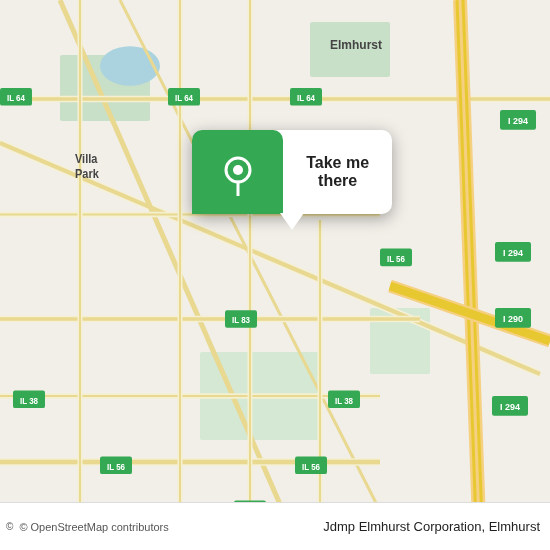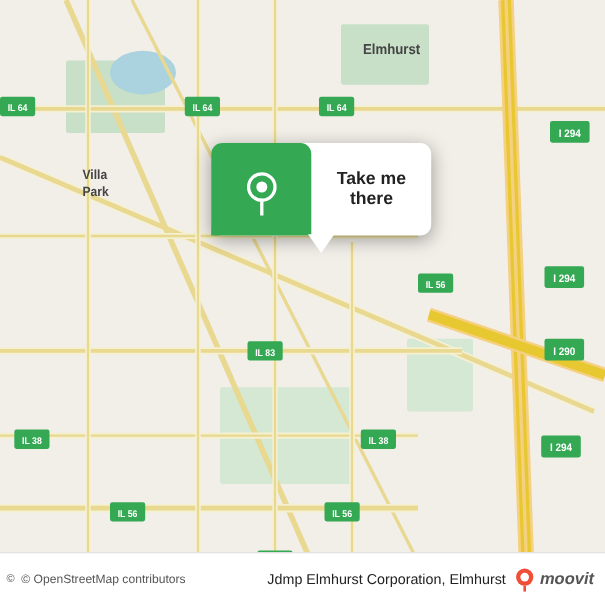--- a/index.html
+++ b/index.html
@@ -275,24 +275,15 @@
   <div class="map-footer">
     <div class="footer-left">
       <span class="osm-logo">©</span>
       <span>© OpenStreetMap contributors</span>
     </div>
     <div class="footer-right">
       <span class="footer-company">
         <span>Jdmp Elmhurst Corporation,</span>
         <span>Elmhurst</span>
       </span>
-      <div class="moovit-logo">
-
-        <svg class="moovit-pin" viewBox="0 0 22 28">
-          <ellipse cx="11" cy="11" rx="10" ry="10" fill="#f04e37"></ellipse>
-          <path d="M11 21 L11 28" stroke="#f04e37" stroke-width="3"></path>
-          <circle cx="11" cy="11" r="5" fill="white"></circle>
-        </svg>
-        <span class="moovit-text">moovit</span>
-      </div>
     </div>
   </div>
 </div>
 
 </body></html>

